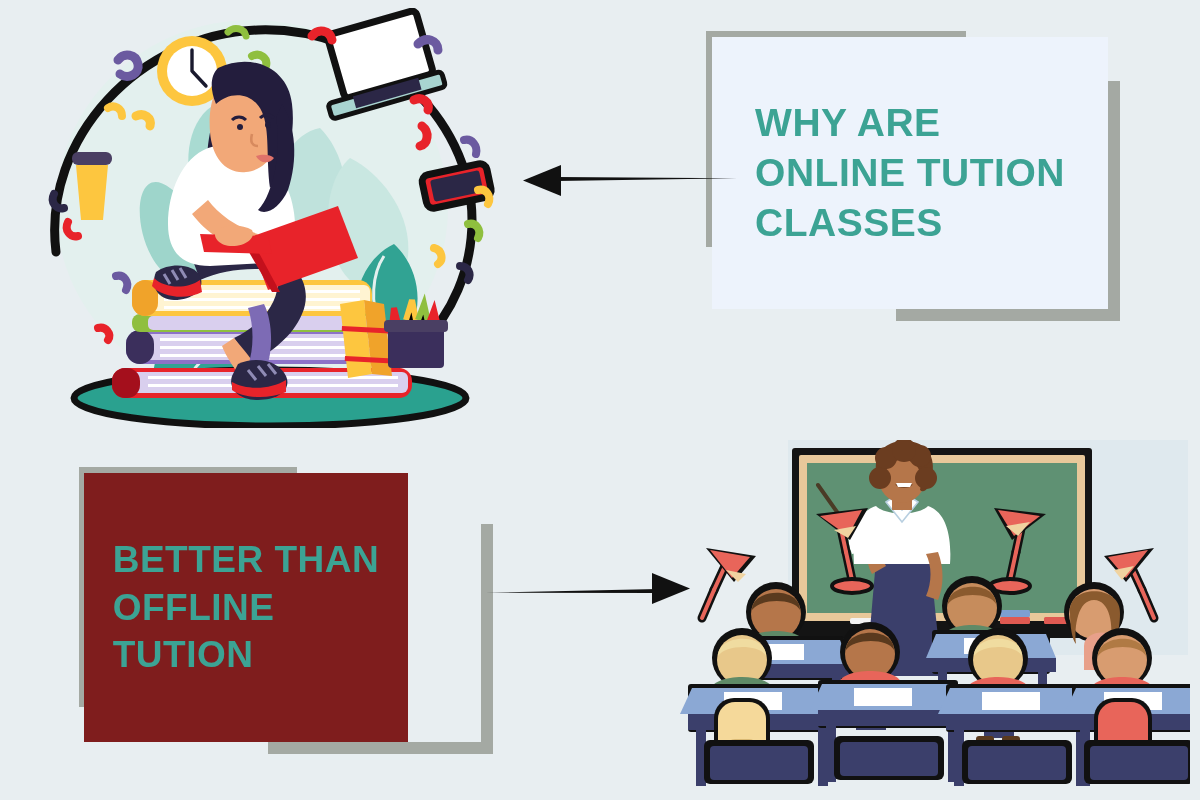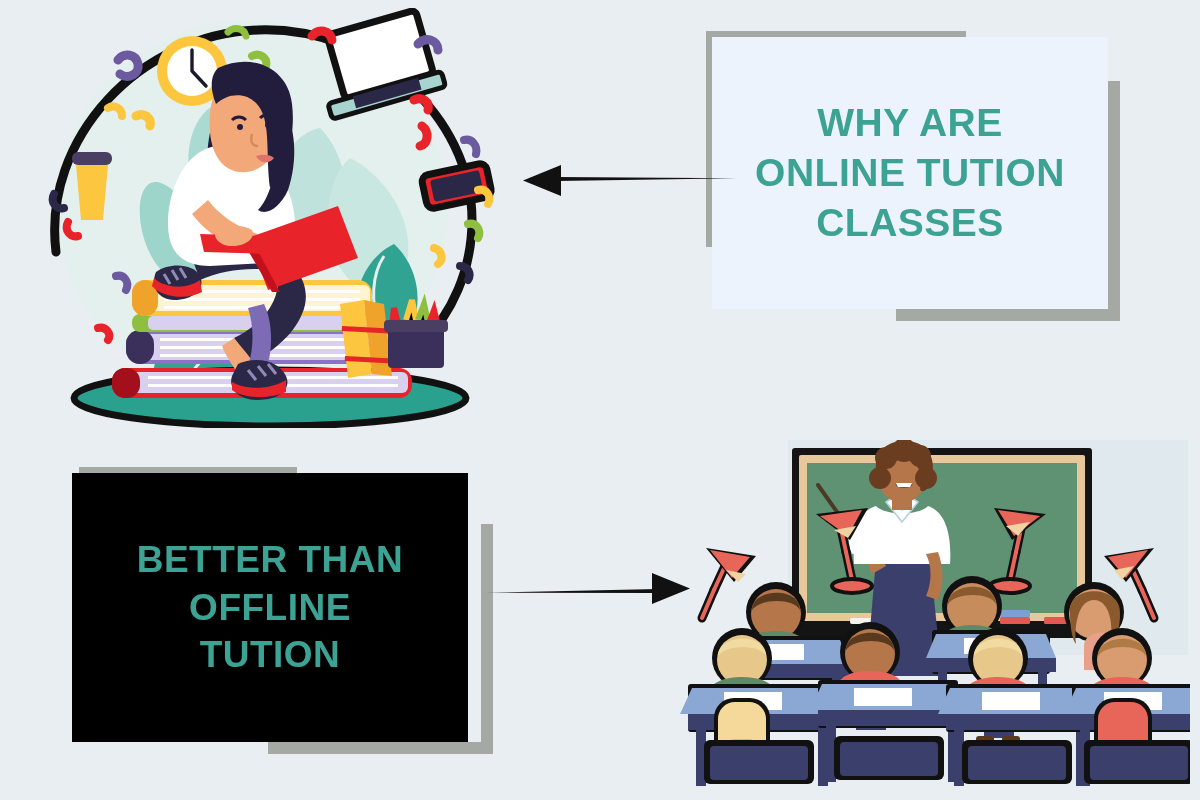--- a/index.html
+++ b/index.html
@@ -12,21 +12,21 @@
   }
   .stage{position:absolute;left:0;top:0;width:1200px;height:800px;}
 
   
   .card-wrap{position:absolute;}
   .shadow-bar{position:absolute;background:#a4a9a3;}
   .card{position:absolute;background:#edf3fc;display:flex;align-items:center;justify-content:center;}
   .card-text{
     color:#3ca394;
     font-weight:bold;
-    text-align:center;
+    text-align:left;
     line-height:1.28;
     letter-spacing:.5px;
     white-space:pre-line;
   }
   #card1 .card-text{font-size:39px;}
   #card2 .card-text{font-size:37px;}
 
   
   .arrow{position:absolute;}
 
@@ -203,21 +203,21 @@
       <path d="M232 28.2 L52 31 L52 27 Z" fill="#111111"></path>
       <path d="M56 31 L56 15 L18 30.5 L56 46 Z" fill="#111111"></path>
     </svg>
   </div>
 
   <div class="card-wrap" id="card2" style="left:72px;top:462px;width:430px;height:300px;">
     <div class="shadow-bar" style="left: 7px; top: 5px; width: 218px; height: 12px; background: rgb(164, 169, 163);"></div>
     <div class="shadow-bar" style="left: 7px; top: 5px; width: 7px; height: 240px; background: rgb(164, 169, 163);"></div>
     <div class="shadow-bar" style="left: 409px; top: 62px; width: 12px; height: 230px; background: rgb(164, 169, 163);"></div>
     <div class="shadow-bar" style="left: 196px; top: 280px; width: 225px; height: 12px; background: rgb(164, 169, 163);"></div>
-    <div class="card" style="left: 0; top: 11px; width: 396px; height: 269px; background: #000000;">
+    <div class="card" style="left: 12px; top: 11px; width: 324px; height: 269px; background: #7f1d1d;">
       <div class="card-text" style="color: rgb(60, 163, 148);">BETTER THAN
 OFFLINE
 TUTION</div>
     </div>
   </div>
 
   <div class="arrow" style="left:480px;top:562px;width:220px;height:60px;">
     <svg width="220" height="60" viewBox="0 0 220 60" xmlns="http://www.w3.org/2000/svg">
       <path d="M6 30.8 L178 27 L178 31 Z" fill="#111111"></path>
       <path d="M172 27 L172 11 L210 26.5 L172 42 Z" fill="#111111"></path>

